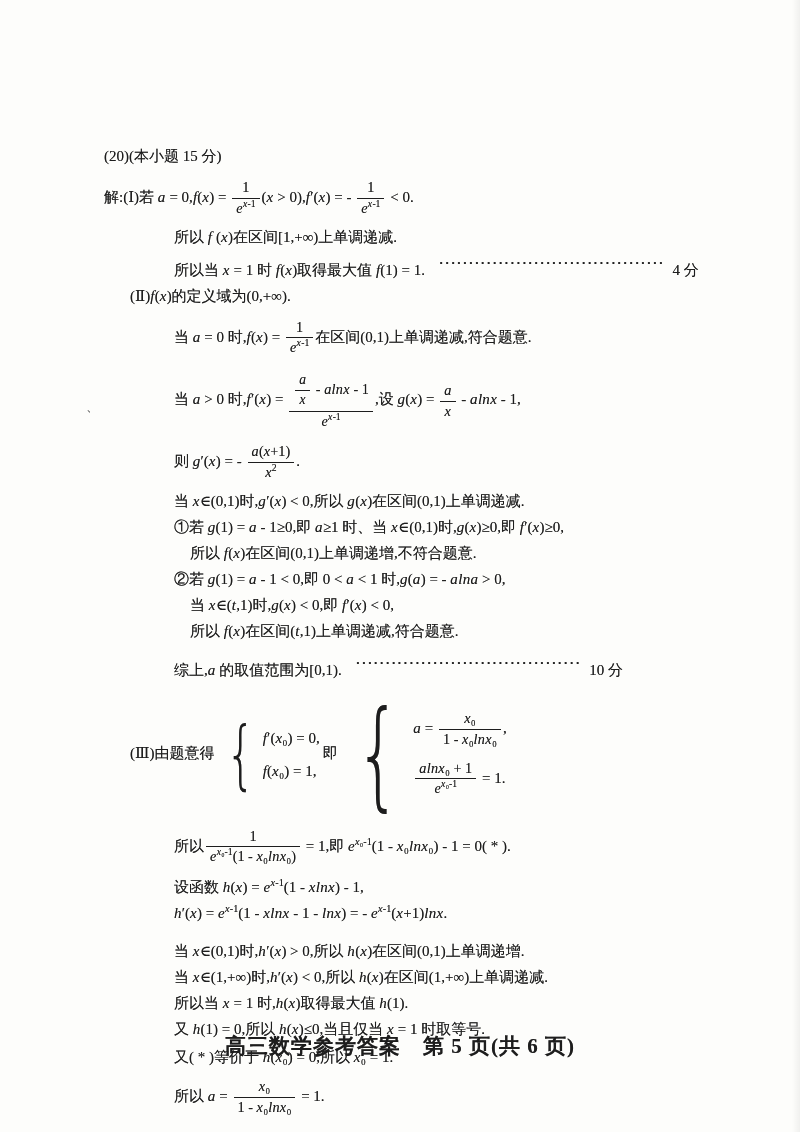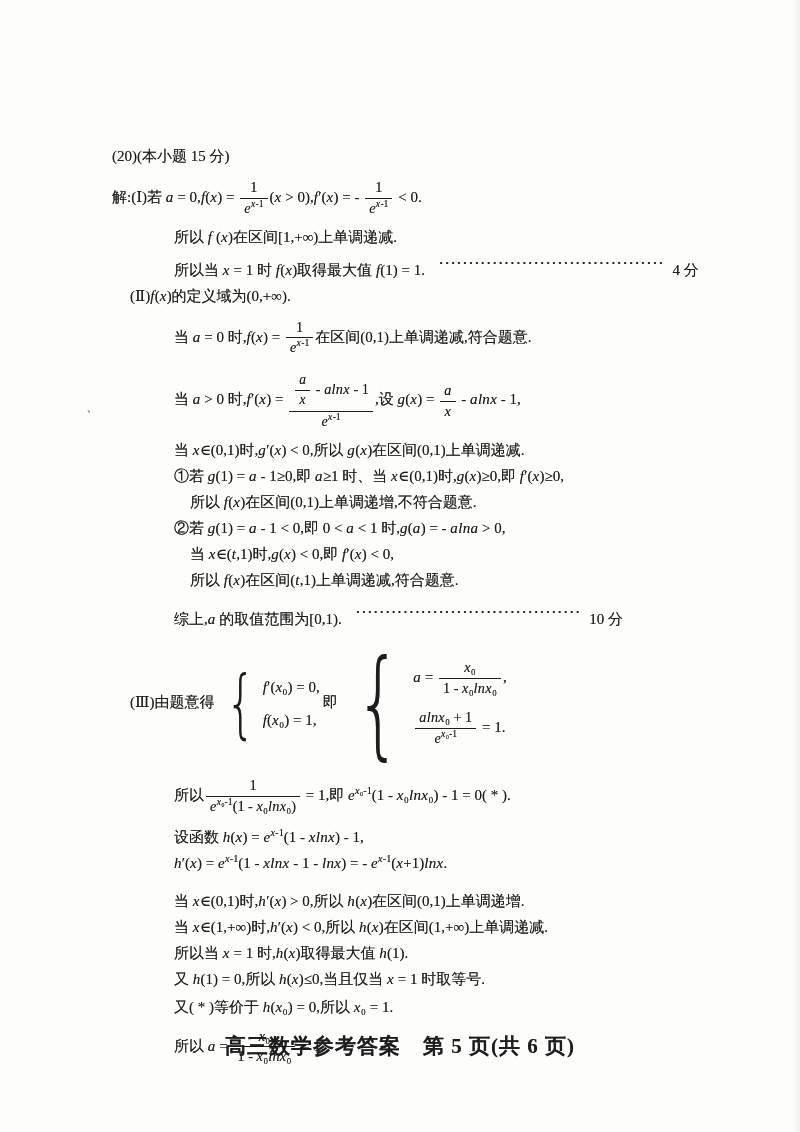--- a/index.html
+++ b/index.html
@@ -21,21 +21,21 @@
   }
   .content{
     position:absolute;left:104px;top:142px;right:36px;
   }
   .line{
     line-height:24px;
     margin-top:2px;
     white-space:nowrap;
     text-shadow:0 0 .4px rgba(0,0,0,.55);
   }
-  .ind0{margin-left:8px;}
+  .ind0{margin-left:0;}
   .ind1{margin-left:26px;}
   .ind2{margin-left:70px;}
   .ind3{margin-left:86px;}
   i{font-style:italic;letter-spacing:.3px;}
   sup.sup{font-size:.68em;line-height:0;vertical-align:super;letter-spacing:0;}
   .frac{
     display:inline-block;vertical-align:middle;text-align:center;
     font-size:.95em;line-height:1.25;margin:1px 2px;
   }
   .frac>.num{display:block;border-bottom:1px solid #1d1d1d;padding:0 4px 1px;}
@@ -67,20 +67,21 @@
   <span class="stray">、</span>
   <div class="content">
     <div class="line ind0">(20)(本小题 15 分)</div>
     <div>
         <div class="line ind0" style="margin-top: 10px;">解:(Ⅰ)若 <i class="mvar">a</i> = 0,<i class="mvar">f</i>(<i class="mvar">x</i>) = <span class="frac"><span class="num">1</span><span class="den"><i class="mvar">e</i><sup class="sup"><i class="mvar">x</i>-1</sup></span></span>(<i class="mvar">x</i> &gt; 0),<i class="mvar">f</i>′(<i class="mvar">x</i>) = - <span class="frac"><span class="num">1</span><span class="den"><i class="mvar">e</i><sup class="sup"><i class="mvar">x</i>-1</sup></span></span> &lt; 0.</div>
         <div class="line ind2" style="margin-top: 6px;">所以 <i class="mvar">f</i> (<i class="mvar">x</i>)在区间[1,+∞)上单调递减.</div>
         <div class="line ind2">所以当 <i class="mvar">x</i> = 1 时 <i class="mvar">f</i>(<i class="mvar">x</i>)取得最大值 <i class="mvar">f</i>(1) = 1.<span class="dots">······································</span><span class="score">4 分</span></div>
         <div class="line ind1" style="margin-top: 2px;">(Ⅱ)<i class="mvar">f</i>(<i class="mvar">x</i>)的定义域为(0,+∞).</div>
         <div class="line ind2" style="margin-top: 10px;">当 <i class="mvar">a</i> = 0 时,<i class="mvar">f</i>(<i class="mvar">x</i>) = <span class="frac"><span class="num">1</span><span class="den"><i class="mvar">e</i><sup class="sup"><i class="mvar">x</i>-1</sup></span></span>在区间(0,1)上单调递减,符合题意.</div>
         <div class="line ind2" style="margin-top: 12px;">当 <i class="mvar">a</i> &gt; 0 时,<i class="mvar">f</i>′(<i class="mvar">x</i>) = <span class="frac"><span class="num"><span class="frac"><span class="num"><i class="mvar">a</i></span><span class="den"><i class="mvar">x</i></span></span> - <i class="mvar">alnx</i> - 1</span><span class="den"><i class="mvar">e</i><sup class="sup"><i class="mvar">x</i>-1</sup></span></span>,设 <i class="mvar">g</i>(<i class="mvar">x</i>) = <span class="frac"><span class="num"><i class="mvar">a</i></span><span class="den"><i class="mvar">x</i></span></span> - <i class="mvar">alnx</i> - 1,</div>
+        <div class="line ind2" style="margin-top: 10px;">则 <i class="mvar">g</i>′(<i class="mvar">x</i>) = - <span class="frac"><span class="num"><i class="mvar">a</i>(<i class="mvar">x</i>+1)</span><span class="den"><i class="mvar">x</i><sup class="sup">2</sup></span></span>.</div>
         <div class="line ind2" style="margin-top: 6px;">当 <i class="mvar">x</i>∈(0,1)时,<i class="mvar">g</i>′(<i class="mvar">x</i>) &lt; 0,所以 <i class="mvar">g</i>(<i class="mvar">x</i>)在区间(0,1)上单调递减.</div>
         <div class="line ind2">①若 <i class="mvar">g</i>(1) = <i class="mvar">a</i> - 1≥0,即 <i class="mvar">a</i>≥1 时、当 <i class="mvar">x</i>∈(0,1)时,<i class="mvar">g</i>(<i class="mvar">x</i>)≥0,即 <i class="mvar">f</i>′(<i class="mvar">x</i>)≥0,</div>
         <div class="line ind3">所以 <i class="mvar">f</i>(<i class="mvar">x</i>)在区间(0,1)上单调递增,不符合题意.</div>
         <div class="line ind2" style="margin-top: 2px;">②若 <i class="mvar">g</i>(1) = <i class="mvar">a</i> - 1 &lt; 0,即 0 &lt; <i class="mvar">a</i> &lt; 1 时,<i class="mvar">g</i>(<i class="mvar">a</i>) = - <i class="mvar">alna</i> &gt; 0,</div>
         <div class="line ind3" style="margin-top: 2px;">当 <i class="mvar">x</i>∈(<i class="mvar">t</i>,1)时,<i class="mvar">g</i>(<i class="mvar">x</i>) &lt; 0,即 <i class="mvar">f</i>′(<i class="mvar">x</i>) &lt; 0,</div>
         <div class="line ind3" style="margin-top: 2px;">所以 <i class="mvar">f</i>(<i class="mvar">x</i>)在区间(<i class="mvar">t</i>,1)上单调递减,符合题意.</div>
         <div class="line ind2" style="margin-top: 8px;">综上,<i class="mvar">a</i> 的取值范围为[0,1).<span class="dots">······································</span><span class="score">10 分</span></div>
         <div class="line ind1" style="margin-top: 14px;">(Ⅲ)由题意得<span class="cases">
             <span class="brace" style="font-size: 74.1px;">{</span>
             <span class="rows">

